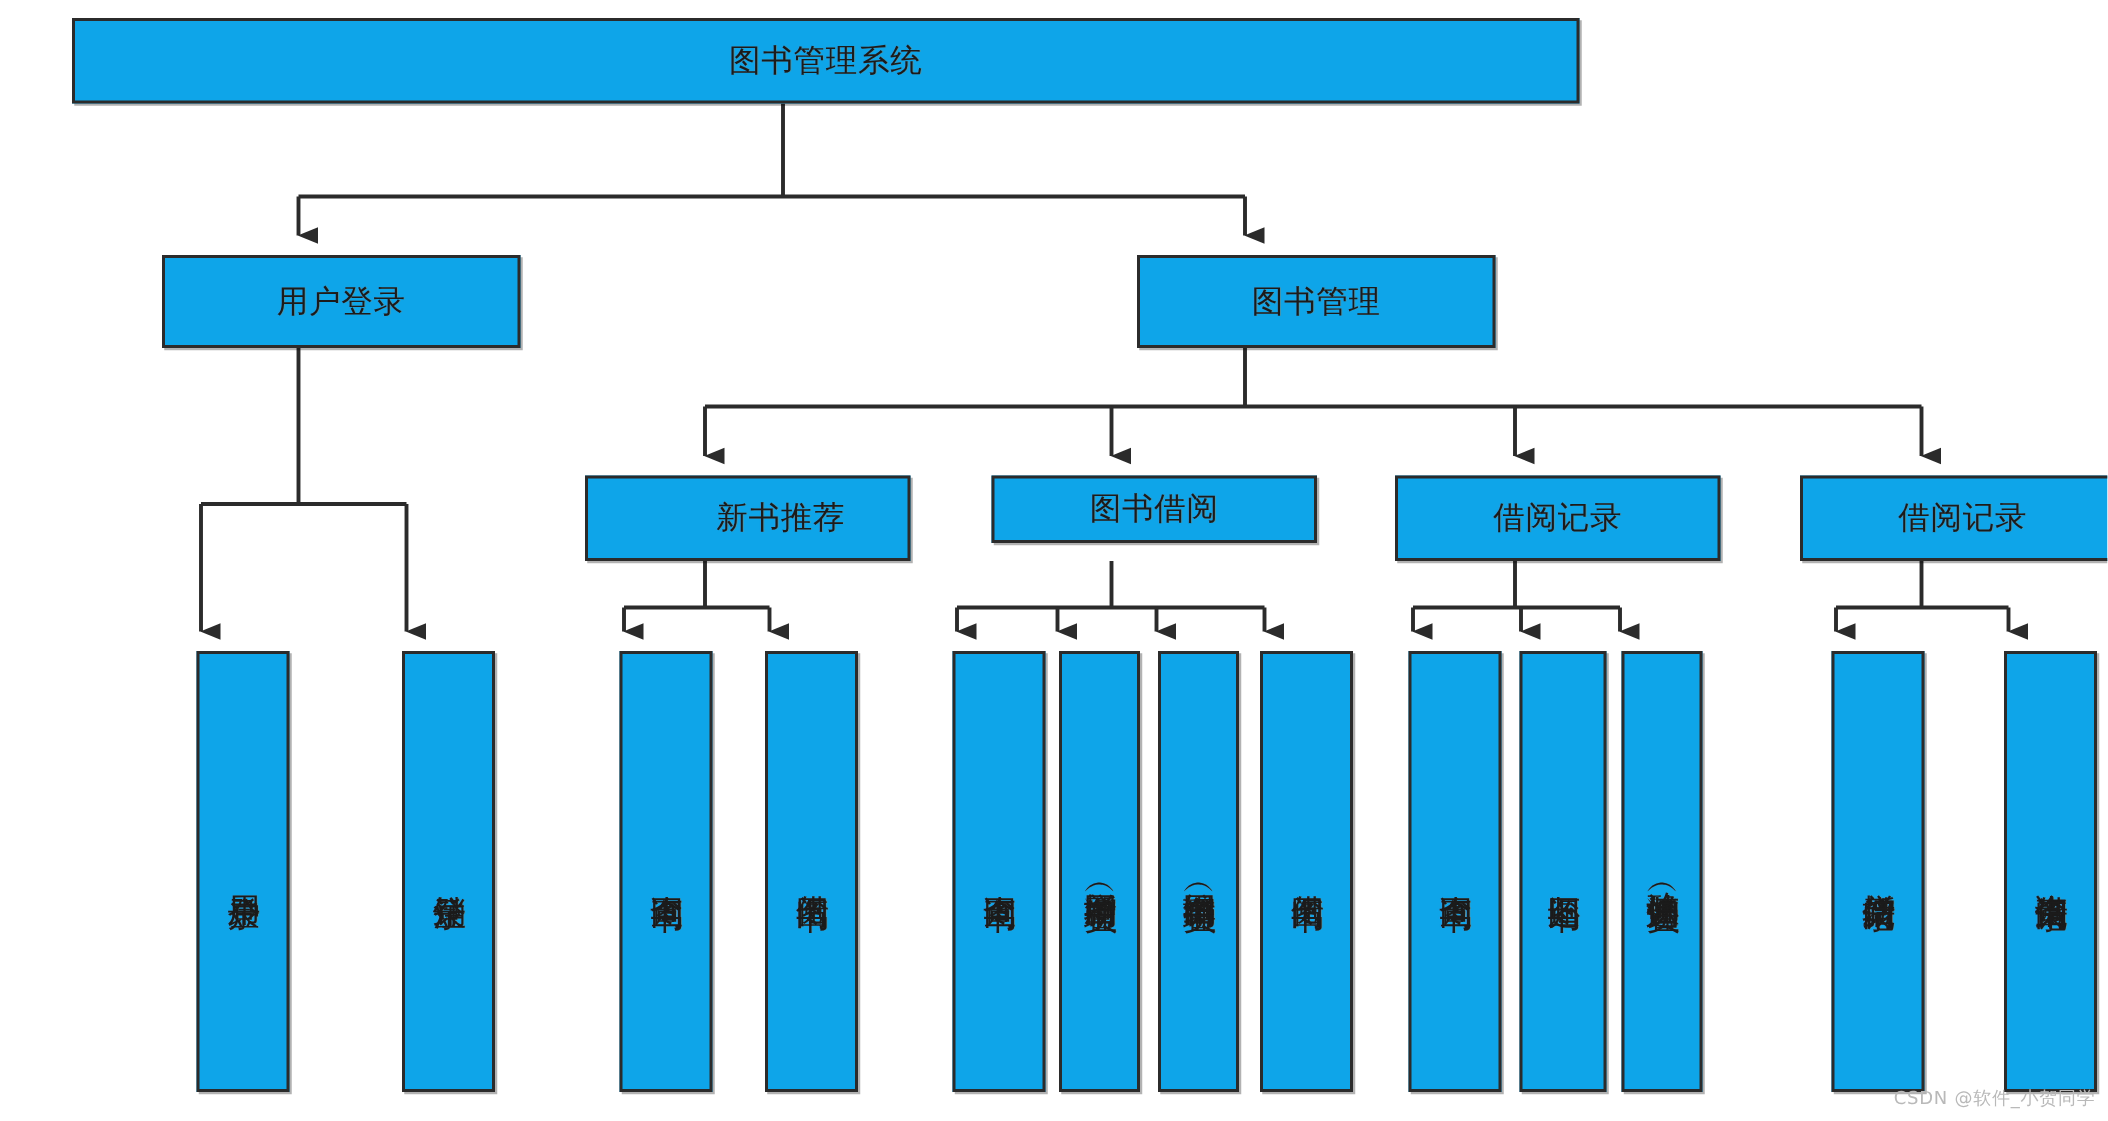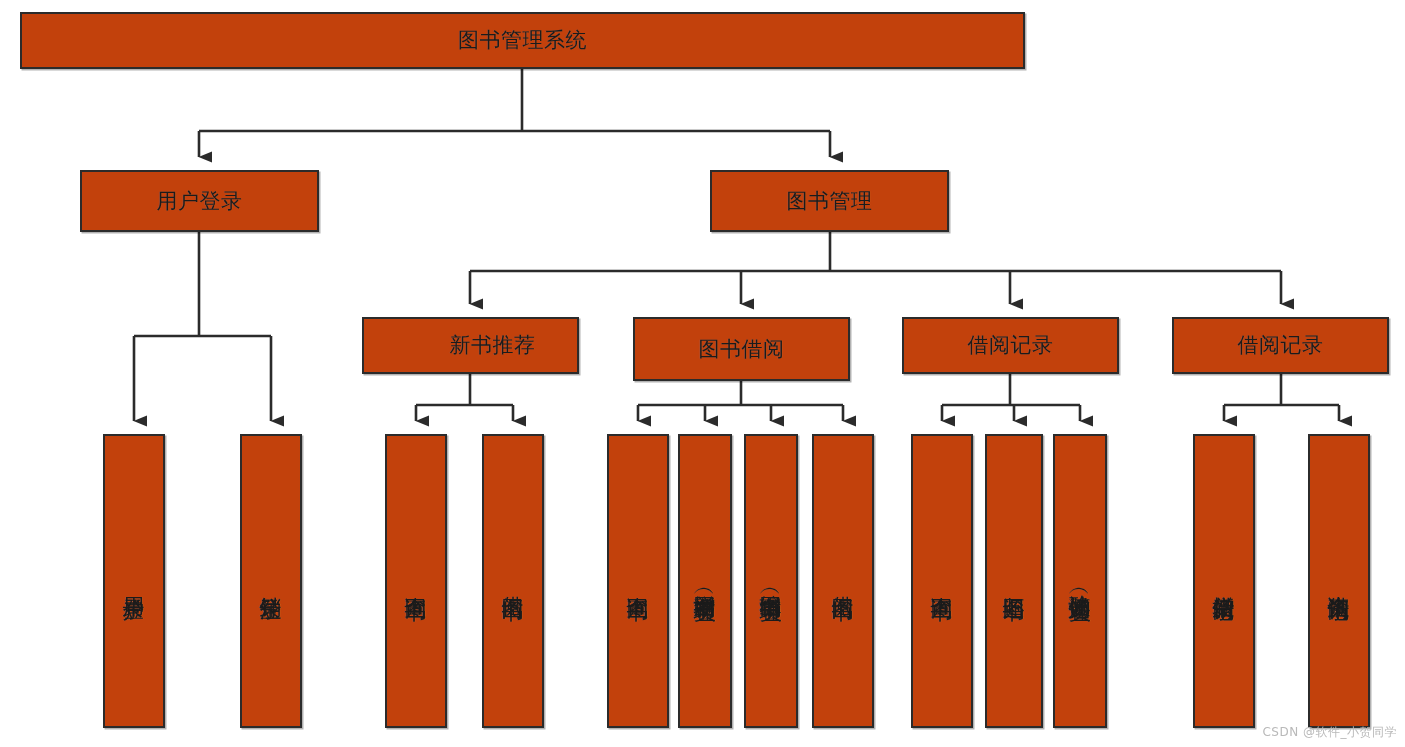--- a/index.html
+++ b/index.html
@@ -21,26 +21,27 @@
     position: absolute;
     left: 0;
     top: 0;
     width: 1405px;
     height: 747px;
     pointer-events: none;
   }
   .node {
     position: absolute;
     box-sizing: border-box;
-    background: #c2410c;
+    background: #0ea5e9;
     border: 2px solid #2b2b2b;
     display: flex;
     align-items: center;
     justify-content: center;
     box-shadow: 1.5px 1.5px 0 rgba(0,0,0,0.30);
+    margin-left: 28px;
   }
   .node .label {
     color: #1b1b1b;
     font-size: 21px;
     line-height: 1.15;
     letter-spacing: 0.5px;
     white-space: nowrap;
     text-shadow: 0.6px 0 0 rgba(210,120,40,0.30), -0.6px 0 0 rgba(90,140,220,0.28);
   }
   .node.leaf {
@@ -121,28 +122,28 @@
     </g>
   </svg>
 
   <div class="node" style="left:20px; top:12px; width:1005px; height:57px;">
     <span class="label">图书管理系统</span>
   </div>
 
   <div class="node" style="left:80px; top:170px; width:239px; height:62px;">
     <span class="label">用户登录</span>
   </div>
-  <div class="node" style="left:710px; top:170px; width:239px; height:62px;">
+  <div class="node" style="left:730px; top:170px; width:239px; height:62px;">
     <span class="label">图书管理</span>
   </div>
 
   <div class="node" style="left:362px; top:317px; width:217px; height:57px;padding-left:44px;">
     <span class="label">新书推荐</span>
   </div>
-  <div class="node" style="left:633px; top:317px; width:217px; height:64px;">
+  <div class="node" style="left:633px; top:317px; width:217px; height:45px;">
     <span class="label">图书借阅</span>
   </div>
   <div class="node" style="left:902px; top:317px; width:217px; height:57px;">
     <span class="label">借阅记录</span>
   </div>
   <div class="node" style="left:1172px; top:317px; width:217px; height:57px;">
     <span class="label">借阅记录</span>
   </div>
 
   <div class="node leaf" style="left:103px; top:434px; width:62px; height:294px;">

